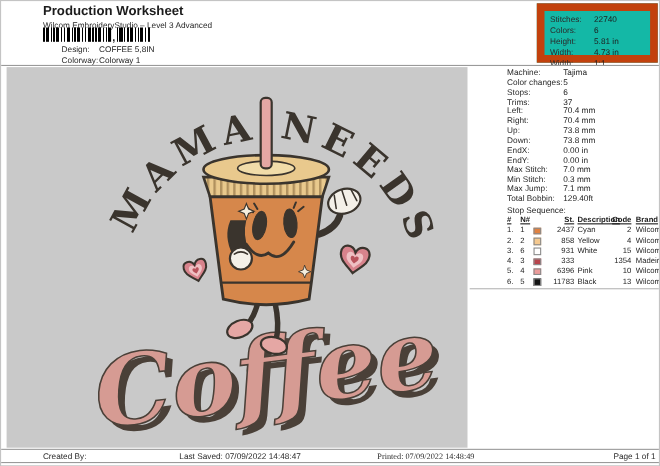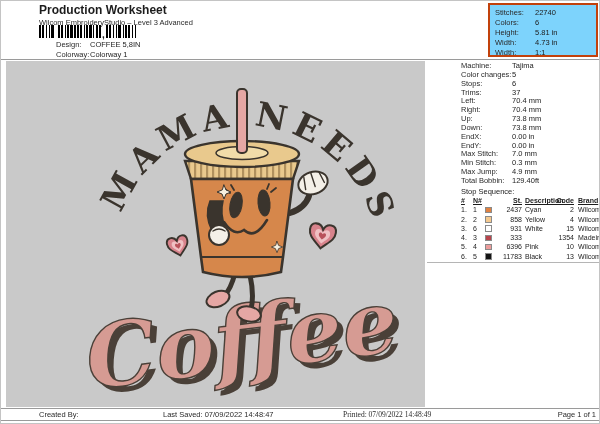--- a/index.html
+++ b/index.html
@@ -17,21 +17,21 @@
   .bc{display:inline-block;height:13px;background:repeating-linear-gradient(90deg,#000 0px,#000 1.5px,#fff 1.5px,#fff 2.6px,#000 2.6px,#000 5.4px,#fff 5.4px,#fff 7px,#000 7px,#000 8px,#fff 8px,#fff 9.5px);}
   .bc1{width:62px;}
   .bc2{width:31px;}
   .bc-comma{font-size:10px;font-weight:bold;line-height:7px;padding:0 1px;}
   .kv{font-size:7.5px;margin-left:17px;}
   .kv .k{display:inline-block;width:34px;color:#2a2a2a;}
   .design-row{left:6px;top:39px;}
   .colorway-row{left:6px;top:48.5px;}
   .top-divider{left:0;top:58px;width:600px;height:0;border-top:1px solid #9a9a9a;}
   
-  .stats-box{left:487px;top:2px;width:110px;height:54px;border:2px solid #c2410c;padding:3px 0 0 5px;background:#7dd3fc;}
+  .stats-box{left:487px;top:2px;width:110px;height:54px;border:7px solid #c2410c;padding:3px 0 0 5px;background:#14b8a6;}
   .srow{font-size:7.5px;line-height:9.9px;}
   .srow .k{display:inline-block;width:40px;color:#2a2a2a;}
   
   .canvas{left:5px;top:60px;width:419px;height:346px;background:#C9C9C9;}
   
   .machine-list{left:428px;top:61px;width:170px;}
   .mrow{font-size:7.5px;line-height:8.85px;white-space:nowrap;}
   .mrow .k{display:inline-block;width:51px;color:#2a2a2a;}
   
   .stop-title{left:428px;top:186px;font-size:7.5px;}
@@ -161,21 +161,21 @@
     <div class="mrow"><span class="k">Stops:</span><span class="v">6</span></div>
     <div class="mrow"><span class="k">Trims:</span><span class="v">37</span></div>
     <div class="mrow"><span class="k">Left:</span><span class="v">70.4 mm</span></div>
     <div class="mrow"><span class="k">Right:</span><span class="v">70.4 mm</span></div>
     <div class="mrow"><span class="k">Up:</span><span class="v">73.8 mm</span></div>
     <div class="mrow"><span class="k">Down:</span><span class="v">73.8 mm</span></div>
     <div class="mrow"><span class="k">EndX:</span><span class="v">0.00 in</span></div>
     <div class="mrow"><span class="k">EndY:</span><span class="v">0.00 in</span></div>
     <div class="mrow"><span class="k">Max Stitch:</span><span class="v">7.0 mm</span></div>
     <div class="mrow"><span class="k">Min Stitch:</span><span class="v">0.3 mm</span></div>
-    <div class="mrow"><span class="k">Max Jump:</span><span class="v">4.9 mm</span></div>
+    <div class="mrow"><span class="k">Max Jump:</span><span class="v">7.1 mm</span></div>
     <div class="mrow"><span class="k">Total Bobbin:</span><span class="v">129.40ft</span></div>
   </div>
 
   <div class="abs stop-title">Stop Sequence:</div>
   <div class="abs stop-table">
     <div class="trow thead">
       <span class="cell c-seq">#</span>
       <span class="cell c-n">N#</span>
       <span class="cell c-st">St.</span>
       <span class="cell c-desc">Description</span>

